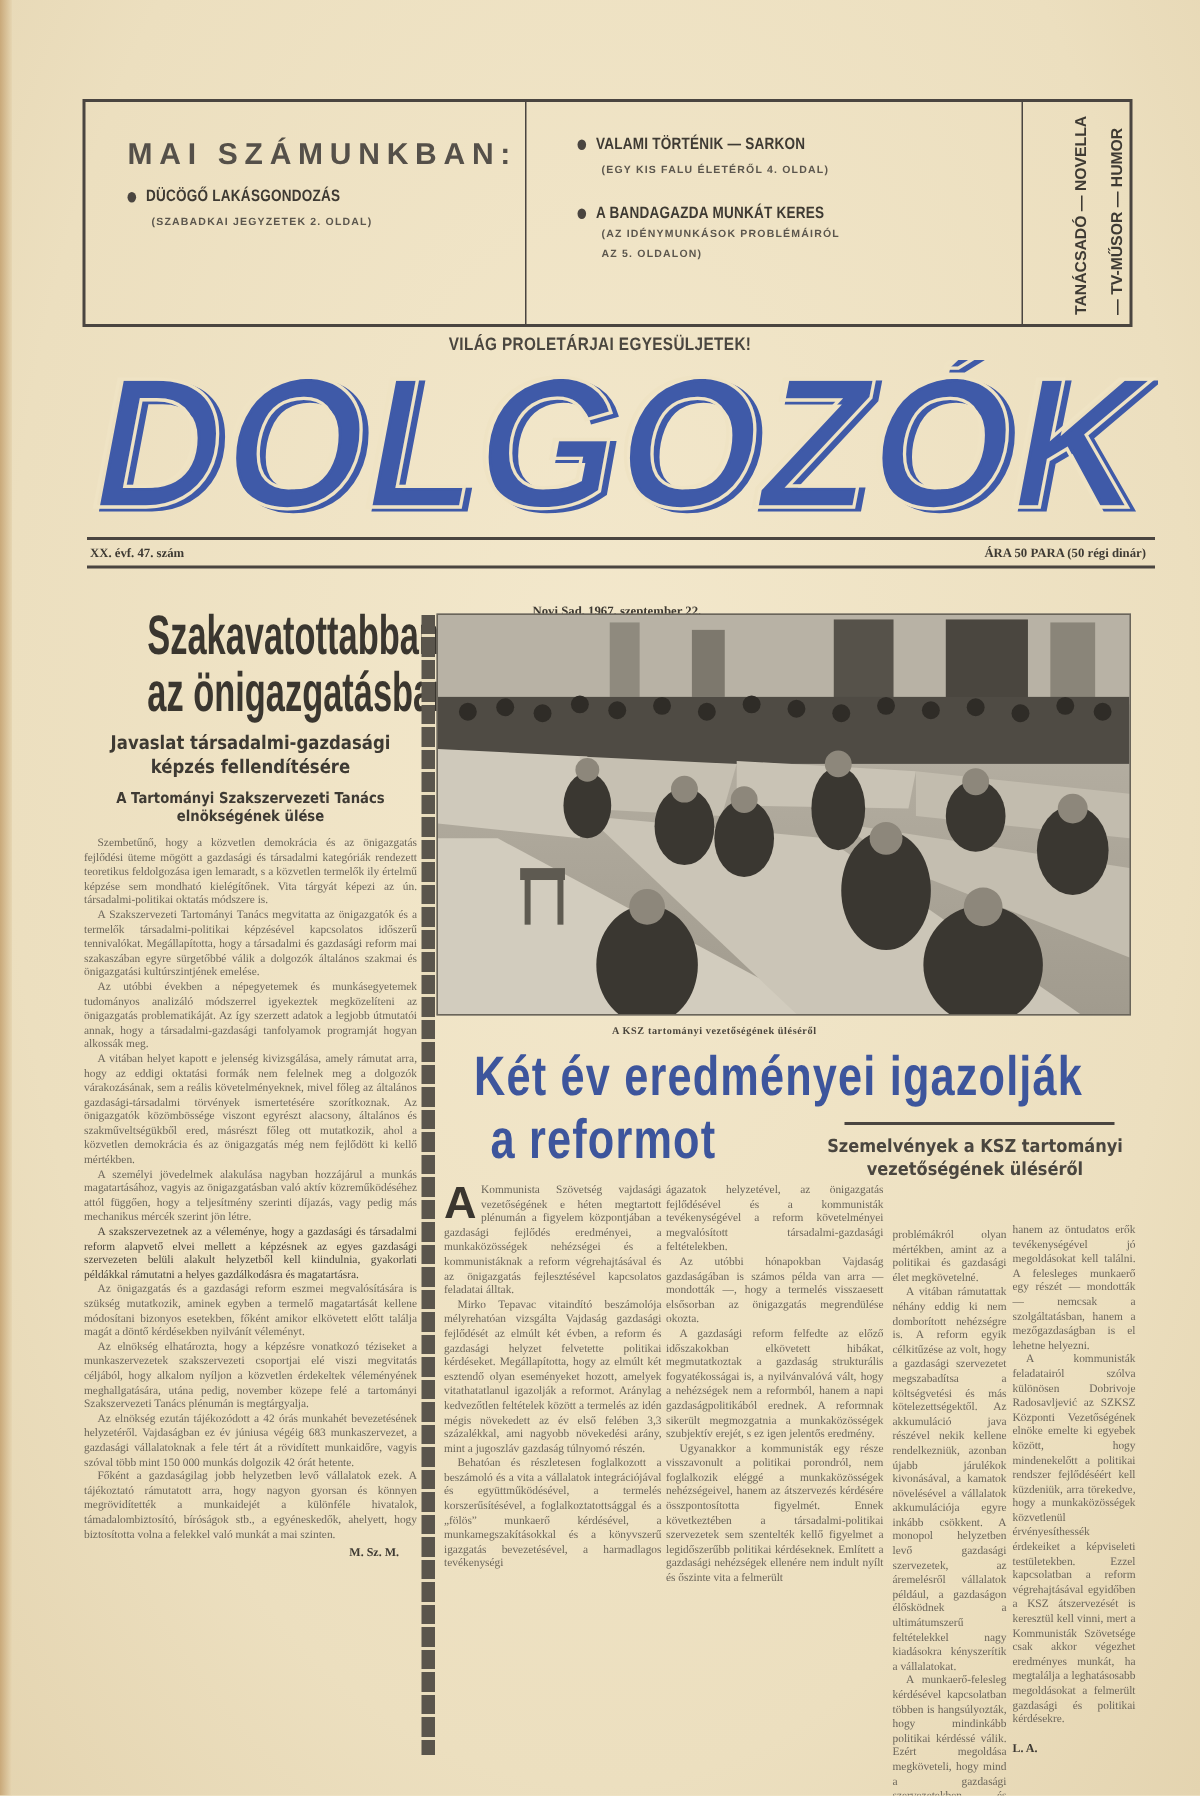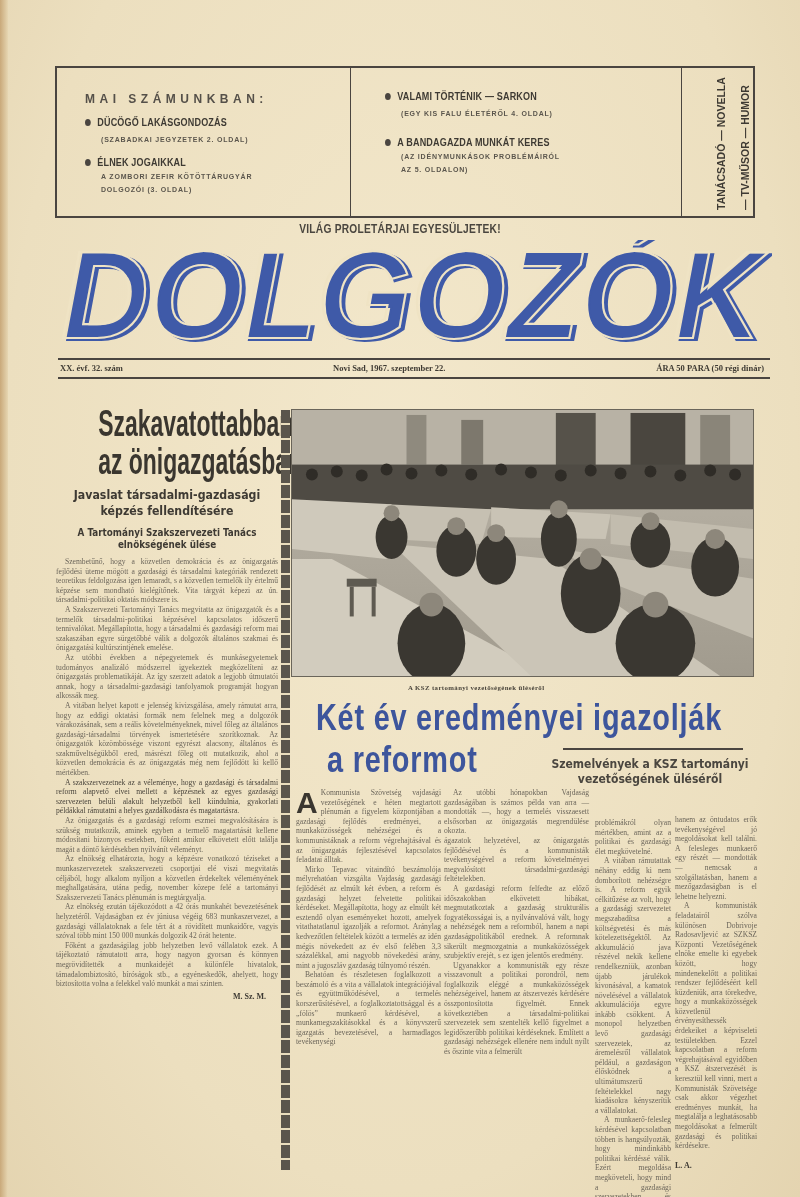--- a/index.html
+++ b/index.html
@@ -23,21 +23,21 @@
   .contents {
     position: absolute; left: 55px; top: 66px; width: 700px; height: 152px;
     border: 2px solid #4a4540;
   }
   .contents .col { position: absolute; top: 0; height: 100%; }
   .contents .col1 { left: 0; width: 294px; border-right: 1.5px solid #4a4540; padding: 24px 0 0 28px; }
   .contents .col2 { left: 294px; width: 330px; padding: 22px 0 0 34px; }
   .contents .col3 { left: 624px; width: 76px; border-left: 1.5px solid #4a4540; }
   .contents h2 {
     font-family: "Liberation Sans", sans-serif; font-weight: bold;
-    font-size: 12px; letter-spacing: 4.5px; color: #555049; margin-bottom: 10px;
+    font-size: 20px; letter-spacing: 4.5px; color: #555049; margin-bottom: 10px;
   }
   .item-title {
     font-family: "Liberation Sans", sans-serif; font-weight: bold; font-size: 11px;
     color: #3e3a33; letter-spacing: 0.2px; transform: scaleX(0.82); transform-origin: left;
     white-space: nowrap; display: flex; align-items: center;
   }
   .bullet { display: inline-block; width: 7px; height: 7px; border-radius: 50%; background: #4a4540; margin-right: 8px; }
   .item-sub {
     font-family: "Liberation Sans", sans-serif; font-weight: bold; font-size: 7px;
     color: #5b564d; letter-spacing: 0.8px; margin: 5px 0 0 16px; line-height: 13px; white-space: nowrap;
@@ -143,30 +143,20 @@
 
   <div class="contents">
     <div class="col col1">
       <h2>MAI SZÁMUNKBAN:</h2>
       <div class="item">
         <div class="item-title">
             <span class="bullet"></span>
             <span>DÜCÖGŐ LAKÁSGONDOZÁS</span>
           </div>
         <div class="item-sub">(SZABADKAI JEGYZETEK 2. OLDAL)</div>
-      </div>
-      <div class="item">
-        <div class="item-title">
-            <span class="bullet"></span>
-            <span>ÉLNEK JOGAIKKAL</span>
-          </div>
-        <div class="item-sub" style="margin-top:2px">
-          <div>A ZOMBORI ZEFIR KÖTÖTTÁRUGYÁR</div>
-          <div>DOLGOZÓI (3. OLDAL)</div>
-        </div>
       </div>
     </div>
     <div class="col col2">
       <div class="item">
         <div class="item-title">
             <span class="bullet"></span>
             <span>VALAMI TÖRTÉNIK — SARKON</span>
           </div>
         <div class="item-sub">(EGY KIS FALU ÉLETÉRŐL 4. OLDAL)</div>
       </div>
@@ -188,37 +178,38 @@
   </div>
 
   <div class="slogan">VILÁG PROLETÁRJAI EGYESÜLJETEK!</div>
   <div class="masthead">
     <svg viewBox="0 0 714 112" preserveAspectRatio="none">
       <text id="mast-text" x="357" y="100" text-anchor="middle" font-family="Liberation Sans, sans-serif" font-weight="bold" font-style="italic" font-size="124" textLength="700" lengthAdjust="spacingAndGlyphs" fill="#3f5aa8" stroke="#3f5aa8" stroke-width="2">DOLGOZÓK</text>
       <text id="mast-text-inner" x="357" y="100" text-anchor="middle" font-family="Liberation Sans, sans-serif" font-weight="bold" font-style="italic" font-size="124" textLength="700" lengthAdjust="spacingAndGlyphs" fill="none" stroke="#efe3c4" stroke-width="2.2" transform="translate(-4,-2) scale(1,1)">DOLGOZÓK</text>
     </svg>
   </div>
   <div class="rule" style="left:58px; top:358px; width:712px; height:1.5px;"></div>
-  <div class="dateline" style="left:60px;">XX. évf. 32. szám</div>
-  <div class="dateline" style="left:333px;">Novi Sad, 1967. szeptember 22.</div>
+  <div class="dateline" style="left:60px;">XX. évf. 47. szám</div>
+  <div class="dateline" style="left:355px;margin-top:39px;">Novi Sad, 1967. szeptember 22.</div>
   <div class="dateline" style="right:36px;">ÁRA 50 PARA (50 régi dinár)</div>
   <div class="rule" style="left:58px; top:377px; width:712px; height:1.5px;"></div>
 
   <div class="lcol">
     <div class="headline1">Szakavatottabban</div>
     <div class="headline1">az önigazgatásban</div>
     <div class="sub1" style="margin-top:6px">Javaslat társadalmi-gazdasági</div>
     <div class="sub1" style="margin-top:0">képzés fellendítésére</div>
     <div class="sub2">A Tartományi Szakszervezeti Tanács</div>
     <div class="sub2" style="margin-top:0">elnökségének ülése</div>
     <div class="body-text" style="margin-top:6px">
       <p>Szembetűnő, hogy a közvetlen demokrácia és az önigazgatás fejlődési üteme mögött a gazdasági és társadalmi kategóriák rendezett teoretikus feldolgozása igen lemaradt, s a közvetlen termelők ily értelmű képzése sem mondható kielégítőnek. Vita tárgyát képezi az ún. társadalmi-politikai oktatás módszere is.</p>
       <p>A Szakszervezeti Tartományi Tanács megvitatta az önigazgatók és a termelők társadalmi-politikai képzésével kapcsolatos időszerű tennivalókat. Megállapította, hogy a társadalmi és gazdasági reform mai szakaszában egyre sürgetőbbé válik a dolgozók általános szakmai és önigazgatási kultúrszintjének emelése.</p>
       <p>Az utóbbi években a népegyetemek és munkásegyetemek tudományos analizáló módszerrel igyekeztek megközelíteni az önigazgatás problematikáját. Az így szerzett adatok a legjobb útmutatói annak, hogy a társadalmi-gazdasági tanfolyamok programját hogyan alkossák meg.</p>
       <p>A vitában helyet kapott e jelenség kivizsgálása, amely rámutat arra, hogy az eddigi oktatási formák nem felelnek meg a dolgozók várakozásának, sem a reális követelményeknek, mivel főleg az általános gazdasági-társadalmi törvények ismertetésére szorítkoznak. Az önigazgatók közömbössége viszont egyrészt alacsony, általános és szakműveltségükből ered, másrészt főleg ott mutatkozik, ahol a közvetlen demokrácia és az önigazgatás még nem fejlődött ki kellő mértékben.</p>
+      <p>A személyi jövedelmek alakulása nagyban hozzájárul a munkás magatartásához, vagyis az önigazgatásban való aktív közreműködéséhez attól függően, hogy a teljesítmény szerinti díjazás, vagy pedig más mechanikus mércék szerint jön létre.</p>
       <p class="bold">A szakszervezetnek az a véleménye, hogy a gazdasági és társadalmi reform alapvető elvei mellett a képzésnek az egyes gazdasági szervezeten belüli alakult helyzetből kell kiindulnia, gyakorlati példákkal rámutatni a helyes gazdálkodásra és magatartásra.</p>
       <p>Az önigazgatás és a gazdasági reform eszmei megvalósítására is szükség mutatkozik, aminek egyben a termelő magatartását kellene módosítani bizonyos esetekben, főként amikor elkövetett előtt találja magát a döntő kérdésekben nyilvánít véleményt.</p>
       <p>Az elnökség elhatározta, hogy a képzésre vonatkozó téziseket a munkaszervezetek szakszervezeti csoportjai elé viszi megvitatás céljából, hogy alkalom nyíljon a közvetlen érdekeltek véleményének meghallgatására, utána pedig, november közepe felé a tartományi Szakszervezeti Tanács plénumán is megtárgyalja.</p>
       <p>Az elnökség ezután tájékozódott a 42 órás munkahét bevezetésének helyzetéről. Vajdaságban ez év júniusa végéig 683 munkaszervezet, a gazdasági vállalatoknak a fele tért át a rövidített munkaidőre, vagyis szóval több mint 150 000 munkás dolgozik 42 órát hetente.</p>
       <p>Főként a gazdaságilag jobb helyzetben levő vállalatok ezek. A tájékoztató rámutatott arra, hogy nagyon gyorsan és könnyen megrövidítették a munkaidejét a különféle hivatalok, támadalombiztosító, bíróságok stb., a egyéneskedők, ahelyett, hogy biztosította volna a felekkel való munkát a mai szinten.</p>
     </div>
     <div class="signature">M. Sz. M.</div>
   </div>
 
   <div class="strip"></div>
@@ -307,22 +298,22 @@
     <div>Szemelvények a KSZ tartományi</div>
     <div>vezetőségének üléséről</div>
   </div>
 
   <div class="acol acol1 body-text">
     <p style="text-indent:0"><span class="dropcap">A</span><span>Kommunista Szövetség vajdasági vezetőségének e héten megtartott plénumán a figyelem központjában a gazdasági fejlődés eredményei, a munkaközösségek nehézségei és a kommunistáknak a reform végrehajtásával és az önigazgatás fejlesztésével kapcsolatos feladatai álltak.</span></p>
     <p>Mirko Tepavac vitaindító beszámolója mélyrehatóan vizsgálta Vajdaság gazdasági fejlődését az elmúlt két évben, a reform és gazdasági helyzet felvetette politikai kérdéseket. Megállapította, hogy az elmúlt két esztendő olyan eseményeket hozott, amelyek vitathatatlanul igazolják a reformot. Aránylag kedvezőtlen feltételek között a termelés az idén mégis növekedett az év első felében 3,3 százalékkal, ami nagyobb növekedési arány, mint a jugoszláv gazdaság túlnyomó részén.</p>
     <p>Behatóan és részletesen foglalkozott a beszámoló és a vita a vállalatok integrációjával és együttműködésével, a termelés korszerűsítésével, a foglalkoztatottsággal és a „fölös” munkaerő kérdésével, a munkamegszakításokkal és a könyvszerű igazgatás bevezetésével, a harmadlagos tevékenységi</p>
   </div>
   <div class="acol acol2 body-text">
+    <p style="text-indent:0">ágazatok helyzetével, az önigazgatás fejlődésével és a kommunisták tevékenységével a reform követelményei megvalósított társadalmi-gazdasági feltételekben.</p>
     <p>Az utóbbi hónapokban Vajdaság gazdaságában is számos példa van arra — mondották —, hogy a termelés visszaesett elsősorban az önigazgatás megrendülése okozta.</p>
-    <p style="text-indent:0">ágazatok helyzetével, az önigazgatás fejlődésével és a kommunisták tevékenységével a reform követelményei megvalósított társadalmi-gazdasági feltételekben.</p>
     <p>A gazdasági reform felfedte az előző időszakokban elkövetett hibákat, megmutatkoztak a gazdaság strukturális fogyatékosságai is, a nyilvánvalóvá vált, hogy a nehézségek nem a reformból, hanem a napi gazdaságpolitikából erednek. A reformnak sikerült megmozgatnia a munkaközösségek szubjektív erejét, s ez igen jelentős eredmény.</p>
     <p>Ugyanakkor a kommunisták egy része visszavonult a politikai porondról, nem foglalkozik eléggé a munkaközösségek nehézségeivel, hanem az átszervezés kérdésére összpontosította figyelmét. Ennek következtében a társadalmi-politikai szervezetek sem szentelték kellő figyelmet a legidőszerűbb politikai kérdéseknek. Említett a gazdasági nehézségek ellenére nem indult nyílt és őszinte vita a felmerült</p>
   </div>
   <div class="acol acol3 body-text">
     <p style="text-indent:0">problémákról olyan mértékben, amint az a politikai és gazdasági élet megkövetelné.</p>
     <p>A vitában rámutattak néhány eddig ki nem domborított nehézségre is. A reform egyik célkitűzése az volt, hogy a gazdasági szervezetet megszabadítsa a költségvetési és más kötelezettségektől. Az akkumuláció java részével nekik kellene rendelkezniük, azonban újabb járulékok kivonásával, a kamatok növelésével a vállalatok akkumulációja egyre inkább csökkent. A monopol helyzetben levő gazdasági szervezetek, az áremelésről vállalatok például, a gazdaságon élősködnek a ultimátumszerű feltételekkel nagy kiadásokra kényszerítik a vállalatokat.</p>
     <p>A munkaerő-felesleg kérdésével kapcsolatban többen is hangsúlyozták, hogy mindinkább politikai kérdéssé válik. Ezért megoldása megköveteli, hogy mind a gazdasági szervezetekben és ágazatokban, mind pedig a szolgáltatásban és a nem gazdasági szektorban foglalkoztassák az elhelyezkedési lehetőségeket. Nem elég csak beszélni, vitatkozni erről,</p>
   </div>
   <div class="acol acol4 body-text">
     <p style="text-indent:0">hanem az öntudatos erők tevékenységével jó megoldásokat kell találni. A felesleges munkaerő egy részét — mondották — nemcsak a szolgáltatásban, hanem a mezőgazdaságban is el lehetne helyezni.</p>

